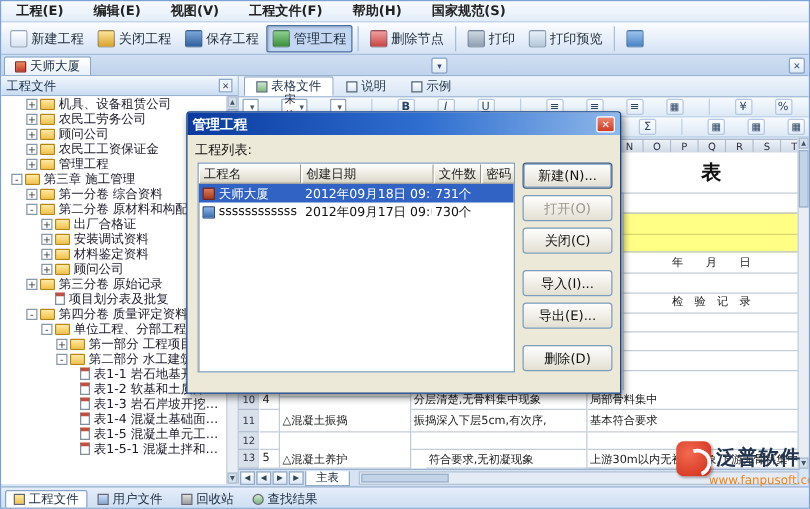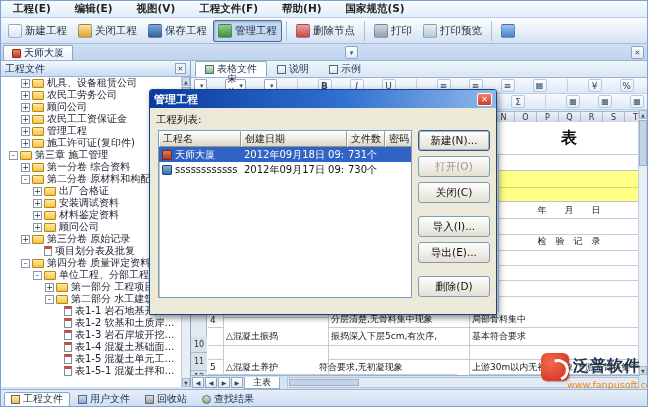--- a/index.html
+++ b/index.html
@@ -98,21 +98,21 @@
     border:1px solid #aab9cc;border-left:none;}
   #colhdr{position:absolute;left:206px;top:109px;width:433px;height:12px;overflow:hidden;white-space:nowrap;}
   .colcell{display:inline-block;width:22px;height:12px;background:linear-gradient(#eef2f8,#cfd9e6);
     border-right:1px solid #aab9cc;border-top:1px solid #aab9cc;border-bottom:1px solid #aab9cc;
     font-size:8px;color:#334;text-align:center;line-height:12px;}
 
   
   #sheet{position:absolute;left:190px;top:121px;width:449px;height:253px;background:#fff;overflow:hidden;}
   .abs{position:absolute;}
   #rncol{left:0;top:0;width:16px;height:253px;background:#e2e9f2;border-right:1px solid #aab9cc;}
-  .rncell{left:0;width:16px;background:#d8e0ea;border-bottom:1px solid #aab9cc;font-size:8px;color:#334;text-align:center;margin-top:25px;}
+  .rncell{left:0;width:16px;background:#d8e0ea;border-bottom:1px solid #aab9cc;font-size:8px;color:#334;text-align:center;}
   .hline{height:1px;background:#c3cdd8;}
   .vline{width:1px;background:#c3cdd8;}
   #yellowband{left:307px;top:48px;width:142px;height:32px;background:#ffff85;border-top:1px solid #b9c4ce;border-bottom:1px solid #b9c4ce;}
   #yellowband::after{content:"";position:absolute;left:0;right:0;top:16px;height:1px;background:#d8d870;}
   #sheet-title{left:307px;top:2px;width:142px;height:28px;display:flex;align-items:center;justify-content:center;
     font-size:16px;font-weight:bold;color:#111;}
   #dateline{left:307px;top:82px;width:142px;text-align:center;font-size:9px;color:#222;white-space:pre;}
   #insplabel{left:307px;top:113px;width:142px;text-align:center;font-size:9px;color:#222;white-space:pre;}
   .cell{font-size:9px;color:#1a1a1a;display:flex;align-items:center;padding-left:2px;white-space:nowrap;overflow:hidden;border-bottom:1px solid #c3cdd8;}
 
@@ -262,25 +262,20 @@
       <div class="ti" style="padding-left:20px">
           <span class="exp p"></span>
           <span class="ifold"></span>
           <span class="tl">农民工工资保证金</span>
         </div>
       <div class="ti" style="padding-left:20px">
           <span class="exp p"></span>
           <span class="ifold"></span>
           <span class="tl">管理工程</span>
         </div>
-      <div class="ti" style="padding-left:20px">
-          <span class="exp p"></span>
-          <span class="ifold"></span>
-          <span class="tl">施工许可证(复印件)</span>
-        </div>
       <div class="ti" style="padding-left:8px">
           <span class="exp m"></span>
           <span class="ifold"></span>
           <span class="tl">第三章 施工管理</span>
         </div>
       <div class="ti" style="padding-left:20px">
           <span class="exp p"></span>
           <span class="ifold"></span>
           <span class="tl">第一分卷 综合资料</span>
         </div>
@@ -464,21 +459,21 @@
     <div class="abs cell" style="left:279px;top:206px;width:170px;height:18px;">基本符合要求</div>
 
     <div class="abs rncell" style="top:224px;height:14px;line-height:13px;">12</div>
     <div class="abs cell" style="left:17px;top:224px;width:15px;height:14px;"></div>
     <div class="abs cell" style="left:138px;top:224px;width:140px;height:14px;"></div>
     <div class="abs cell" style="left:279px;top:224px;width:170px;height:14px;"></div>
 
     <div class="abs rncell" style="top:238px;height:15px;line-height:14px;">13</div>
     <div class="abs cell" style="left:17px;top:238px;width:15px;height:15px;">5</div>
     <div class="abs cell" style="left:33px;top:238px;width:104px;height:15px;">△混凝土养护</div>
-    <div class="abs cell" style="left:126px;top:238px;width:140px;height:15px;">符合要求,无初凝现象</div>
+    <div class="abs cell" style="left:150px;top:238px;width:140px;height:15px;">符合要求,无初凝现象</div>
     <div class="abs cell" style="left:279px;top:238px;width:170px;height:15px;">上游30m以内无初凝现象,下游无骨料集中</div>
   </div>
 
   <div id="sheettabs">
     <div class="navb l"></div>
     <div class="navb l"></div>
     <div class="navb r"></div>
     <div class="navb r"></div>
     <div id="sheettab-main">主表</div>
     <div id="hscroll">

